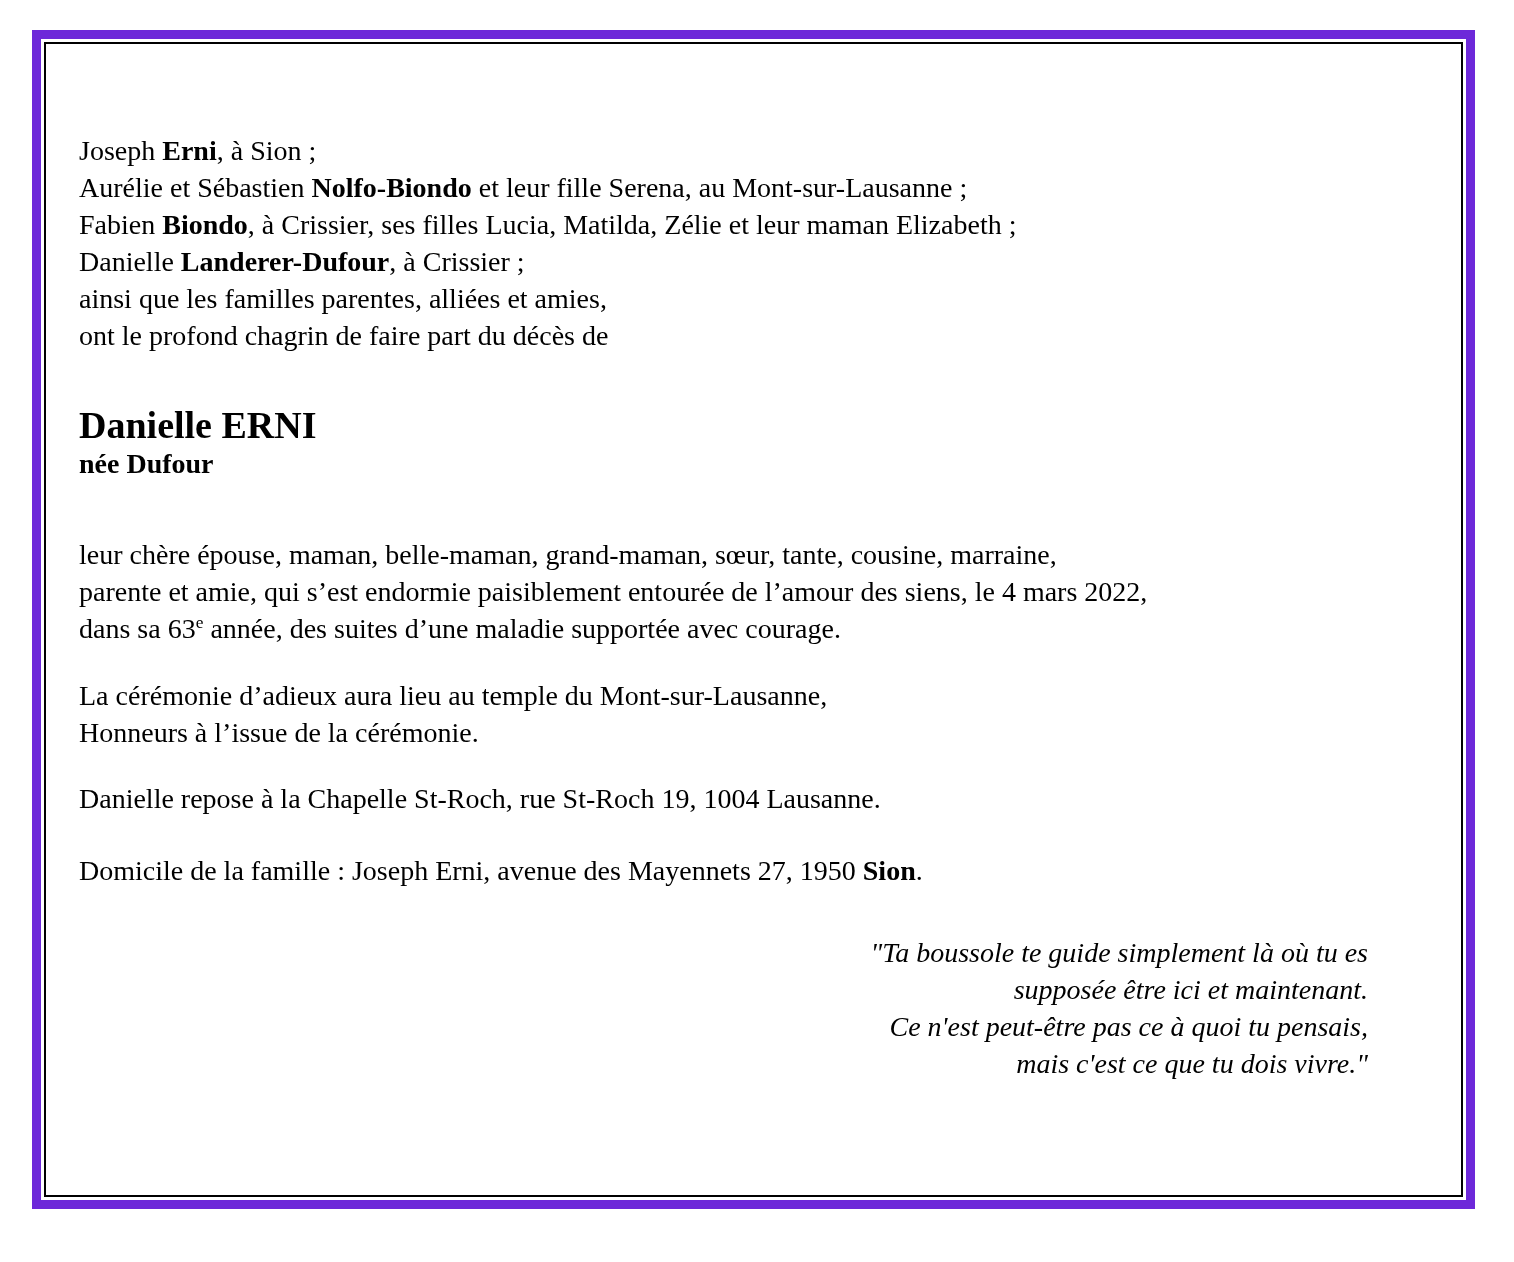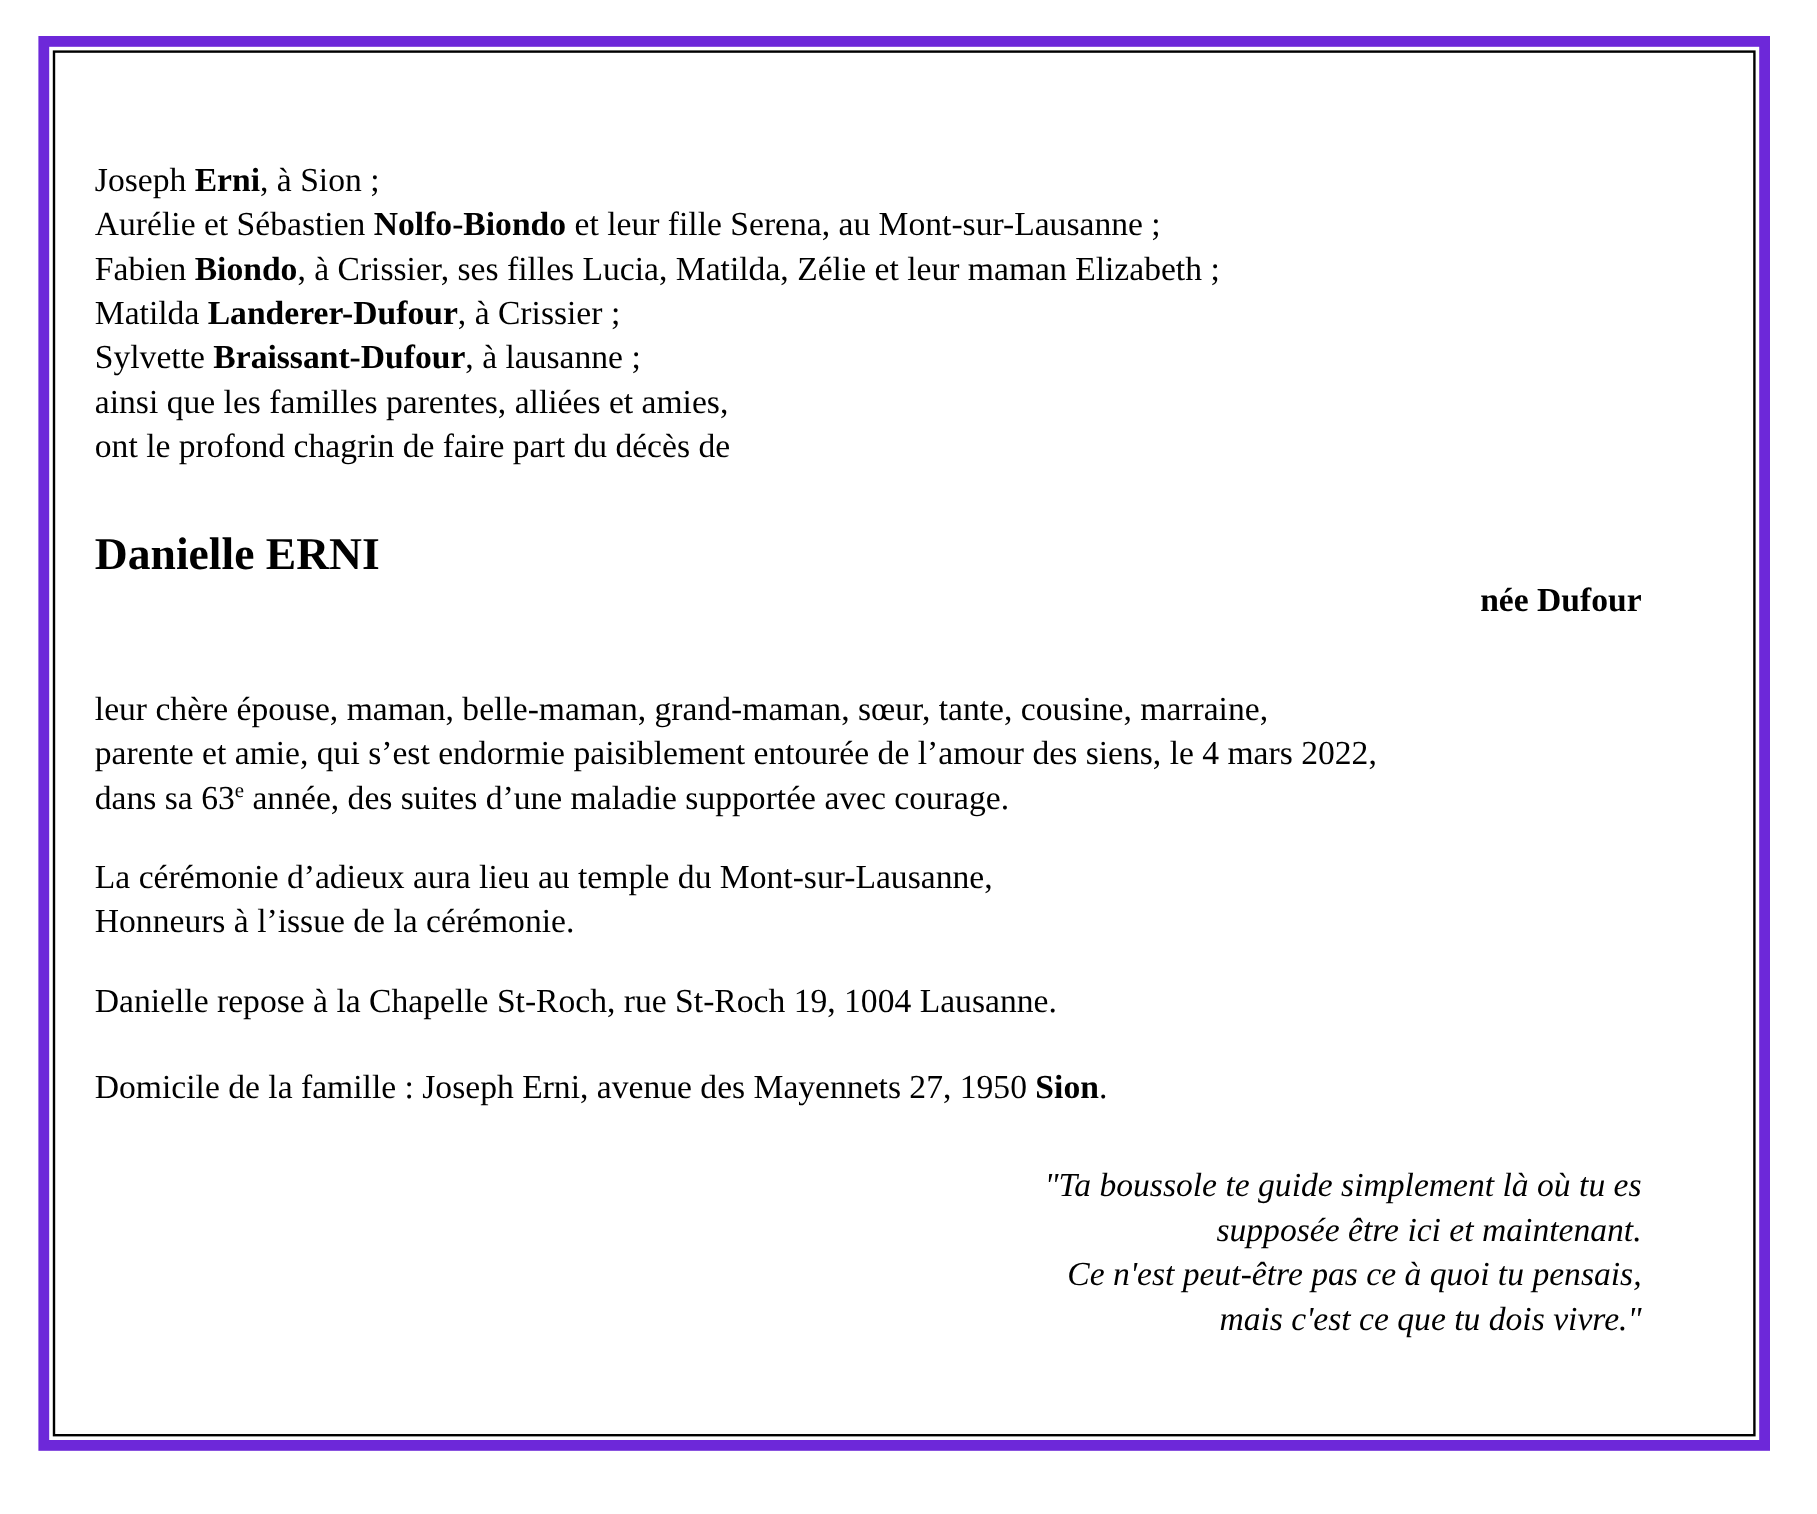--- a/index.html
+++ b/index.html
@@ -50,21 +50,21 @@
     margin-top: 49px;
     font-size: 38px;
     line-height: 44px;
     font-weight: bold;
     text-align: left;
   }
   .subtitle {
     font-size: 28px;
     line-height: 34px;
     font-weight: bold;
-    text-align: right;
+    text-align: left;
   }
   .tribute  { margin-top: 55px; }
   .ceremony { margin-top: 26px; }
   .repose   { margin-top: 29px; }
   .domicile { margin-top: 35px; }
   .quote {
     margin-top: 45px;
     text-align: right;
     font-style: italic;
   }
@@ -73,22 +73,21 @@
 <body>
 
 <div class="frame-outer">
   <div class="frame-inner">
     <div class="content">
 
       <div class="intro">
           <div class="line"><span>Joseph </span><span class="b">Erni</span><span>, à Sion ;</span></div>
           <div class="line"><span>Aurélie et Sébastien </span><span class="b">Nolfo-Biondo</span><span> et leur fille Serena, au Mont-sur-Lausanne ;</span></div>
           <div class="line"><span>Fabien </span><span class="b">Biondo</span><span>, à Crissier, ses filles Lucia, Matilda, Zélie et leur maman Elizabeth ;</span></div>
-          <div class="line"><span>Matilda </span><span class="b">Landerer-Dufour</span><span>, à Crissier ;</span></div>
-          <div class="line"><span>Sylvette </span><span class="b">Braissant-Dufour</span><span>, à lausanne ;</span></div>
+          <div class="line"><span>Danielle </span><span class="b">Landerer-Dufour</span><span>, à Crissier ;</span></div>
           <div class="line"><span>ainsi que les familles parentes, alliées et amies,</span></div>
           <div class="line"><span>ont le profond chagrin de faire part du décès de</span></div>
         </div>
 
       <div class="title">Danielle ERNI</div>
 
       <div class="subtitle">née Dufour</div>
 
       <div class="tribute">
           <div class="line"><span>leur chère épouse, maman, belle-maman, grand-maman, sœur, tante, cousine, marraine,</span></div>

